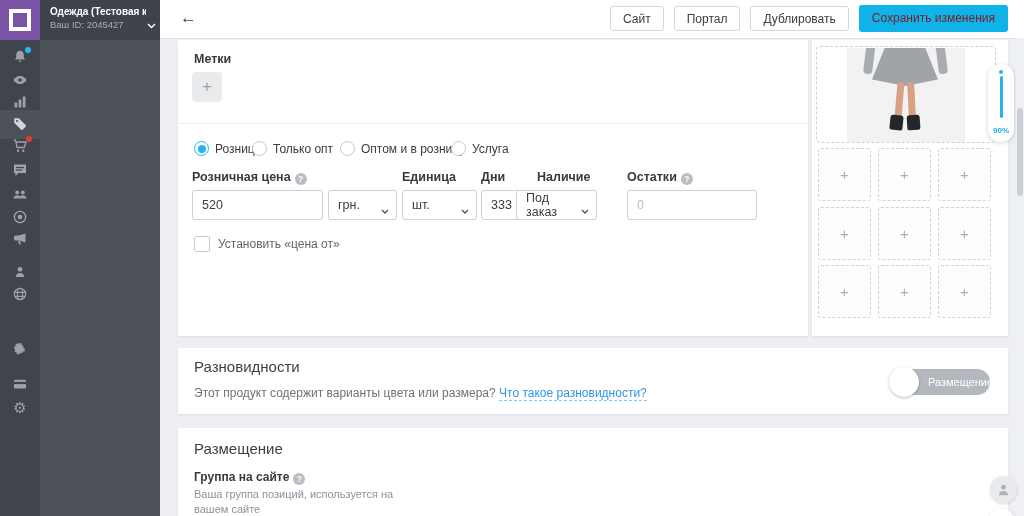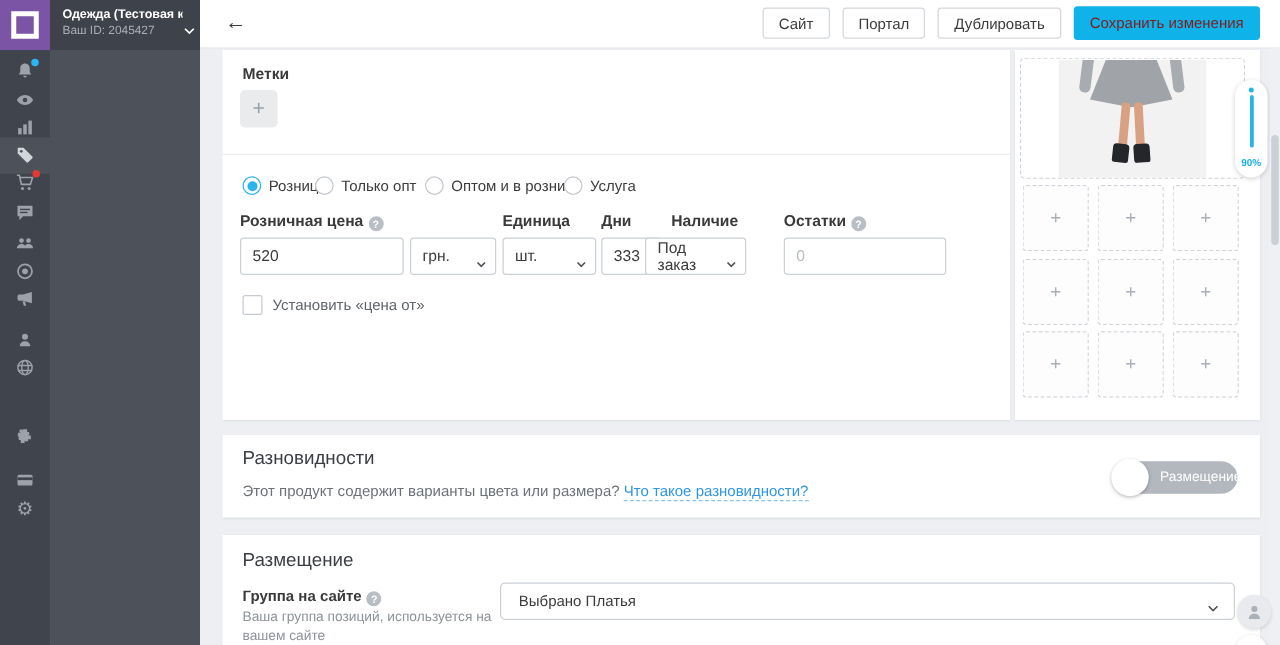--- a/index.html
+++ b/index.html
@@ -340,26 +340,20 @@
     <div class="abs toggle">
       <div class="knob"></div>
       <div class="toggle-label">Размещение</div>
     </div>
   </div>
 
   <div class="abs card card-place">
     <div class="abs sec-title" style="top:12px">Размещение</div>
     <div class="abs place-lbl"><span>Группа на сайте</span><span class="info">?</span></div>
     <div class="abs place-hint">Ваша группа позиций, используется на вашем сайте</div>
-    <div class="abs place-select">
-      <span>Выбрано Платья</span>
-      <span class="chev"><svg width="9" height="6" viewBox="0 0 9 6">
-            <path d="M1 1l3.5 3.5L8 1" stroke="#50555b" stroke-width="1.4" fill="none"></path>
-          </svg></span>
-    </div>
   </div>
 
   <div class="abs avatar">
     <svg width="15" height="15" viewBox="0 0 16 16" fill="#aab1b9">
         <circle cx="8" cy="5.5" r="2.6"></circle>
         <path d="M3.2 14c0-2.7 2.1-4.4 4.8-4.4s4.8 1.7 4.8 4.4z"></path>
       </svg>
   </div>
   <div class="abs help-fab">?</div>
 

